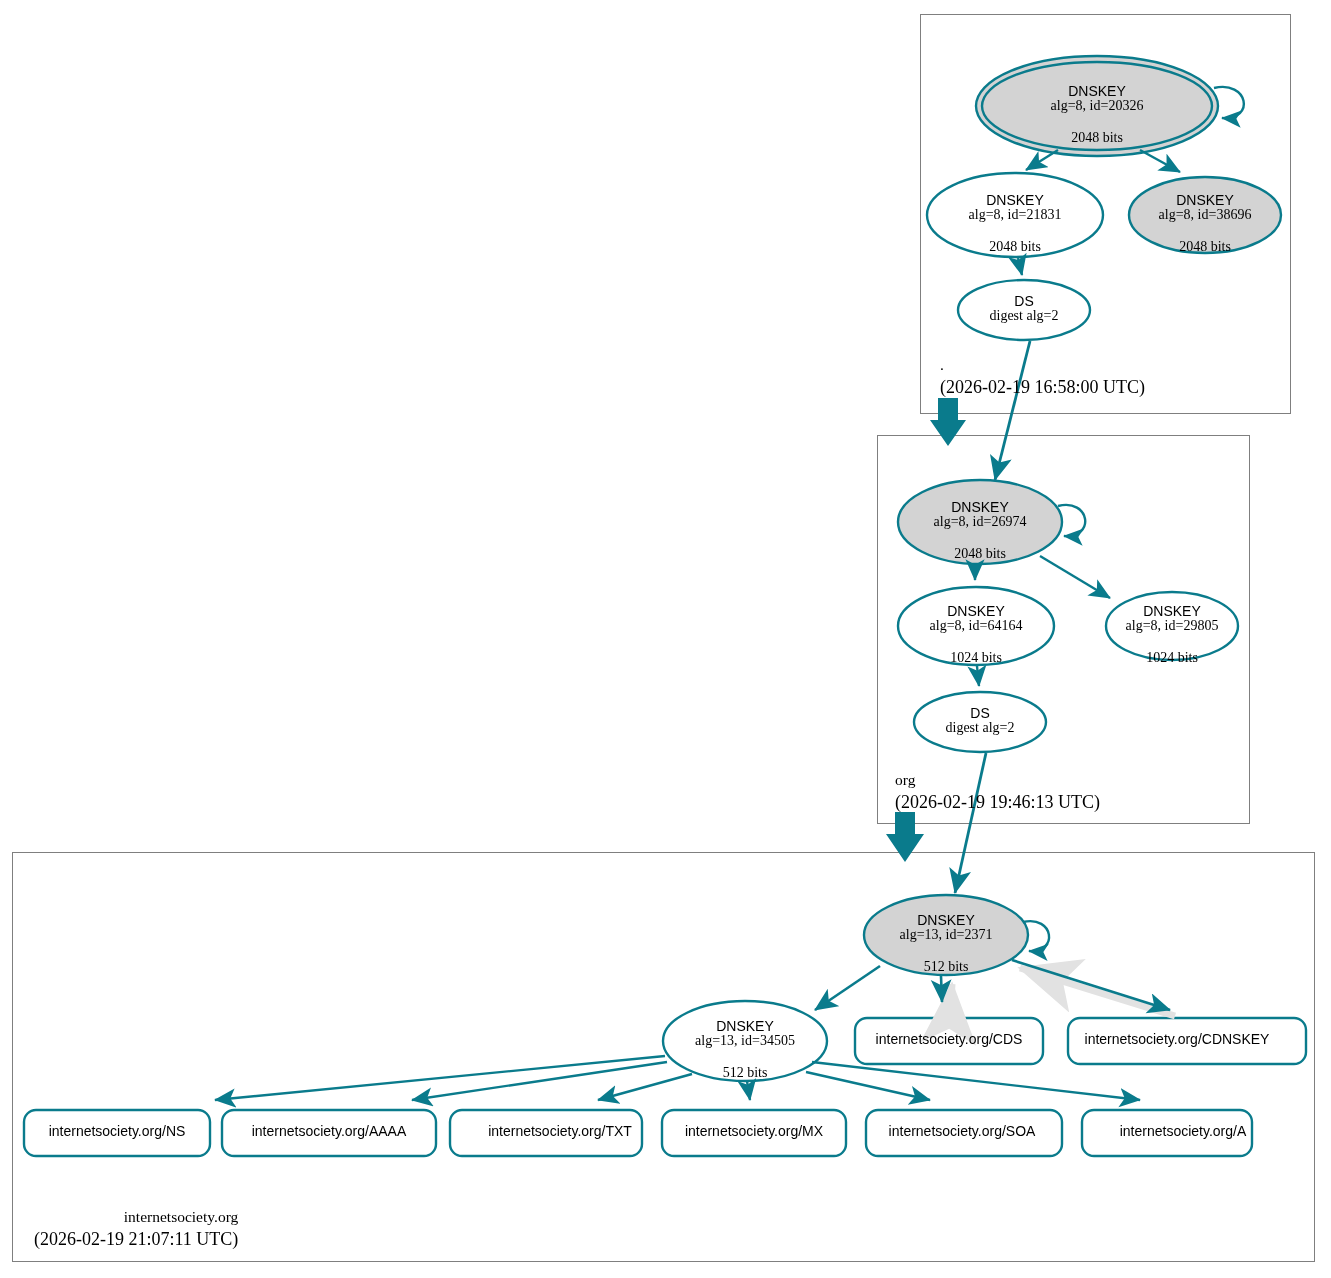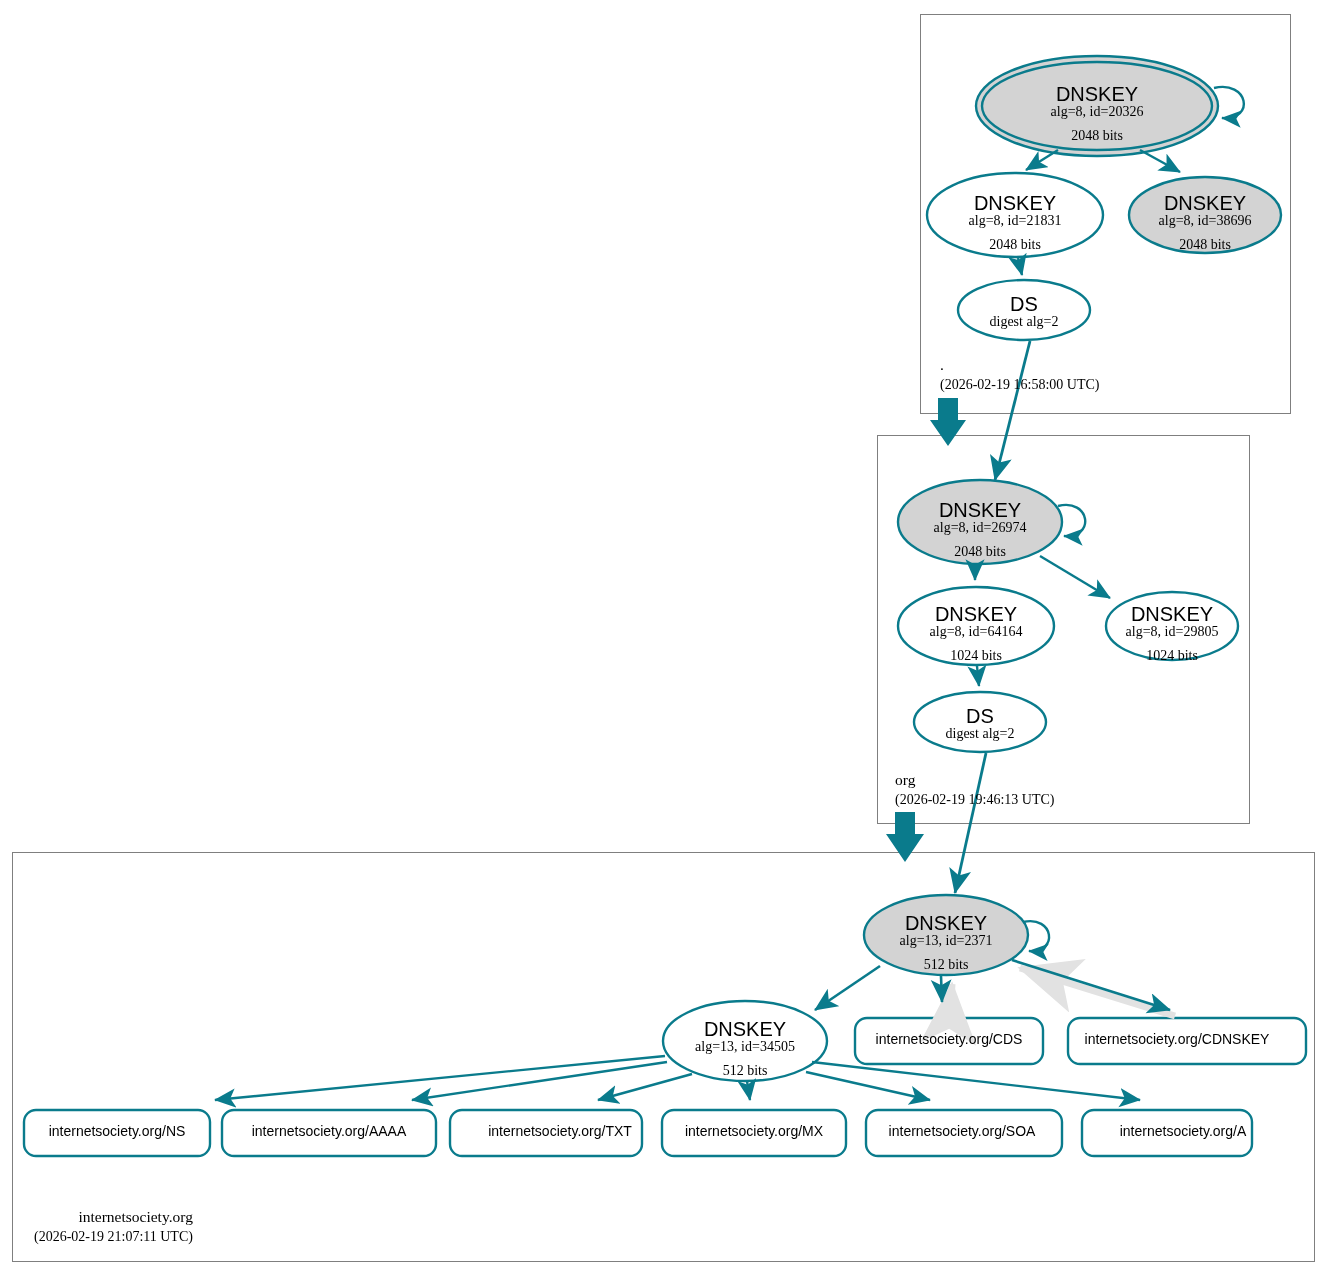--- a/index.html
+++ b/index.html
@@ -20,43 +20,43 @@
     box-sizing:border-box;
   }
   .zonelabel{
     position:absolute;
     font-family:"Liberation Serif", serif;
     color:#000000;
     white-space:nowrap;
     line-height:1.05;
   }
   .zonelabel .zname{font-size:15.5px;display:block;}
-  .zonelabel .zdate{font-size:14px;display:block;margin-top:5px;}
+  .zonelabel .zdate{font-size:18px;display:block;margin-top:5px;}
 
   
   .nodetext{
     position:absolute;
     text-align:center;
     color:#000000;
     white-space:nowrap;
     pointer-events:none;
     line-height:1.0;
   }
   .nodetext .t1{
     display:block;
     font-family:"Liberation Sans", sans-serif;
-    font-size:20px;
+    font-size:14px;
   }
   .nodetext .t2,.nodetext .t3{
     display:block;
     font-family:"Liberation Serif", serif;
     font-size:14px;
   }
   .nodetext .t2{margin-top:1px;}
-  .nodetext .t3{margin-top:10px;}
+  .nodetext .t3{margin-top:18px;}
 
   .rrtext{
     position:absolute;
     text-align:center;
     color:#000000;
     white-space:nowrap;
     pointer-events:none;
     font-family:"Liberation Sans", sans-serif;
     font-size:14px;
   }

